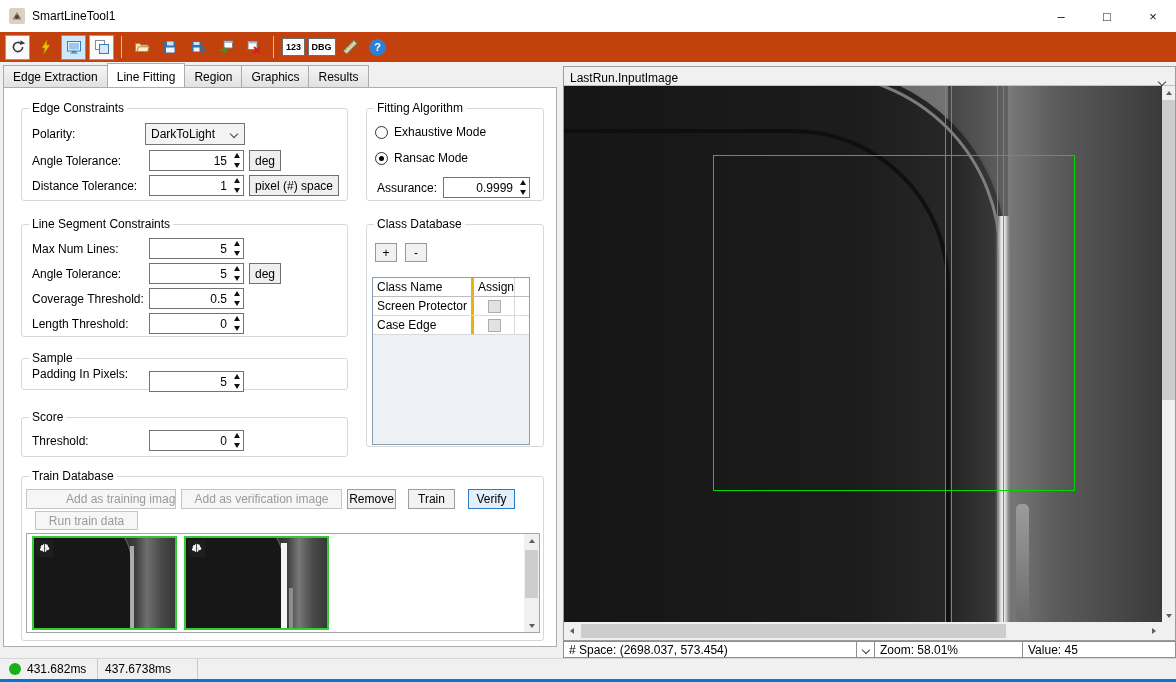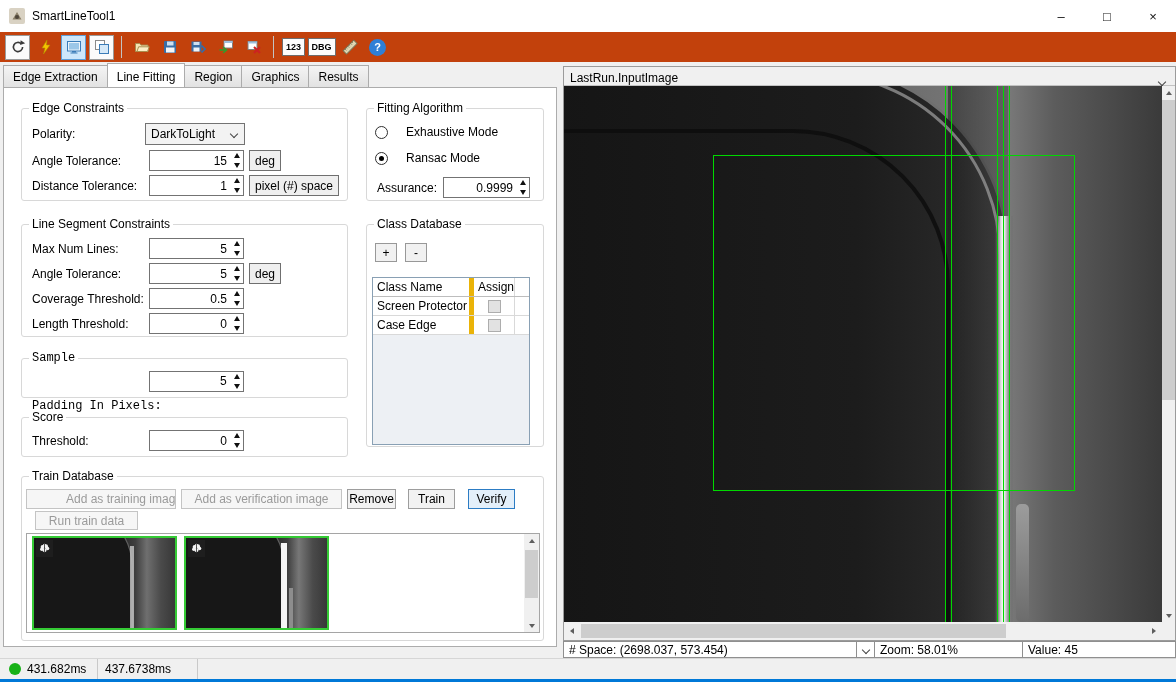--- a/index.html
+++ b/index.html
@@ -37,30 +37,30 @@
   .spinner { position:absolute; height:21px; border:1px solid #737373; background:#fff; display:flex; }
   .sp-val { flex:1; text-align:right; padding:3px 3px 0 0; overflow:hidden; }
   .sp-arrows { width:13px; display:flex; flex-direction:column; }
   .sp-b { flex:1; display:flex; align-items:center; justify-content:center; }
   .sp-b.up::after { content:""; border-left:3.5px solid transparent; border-right:3.5px solid transparent; border-bottom:5px solid #101010; }
   .sp-b.down::after { content:""; border-left:3.5px solid transparent; border-right:3.5px solid transparent; border-top:5px solid #101010; }
   .unit-btn { position:absolute; height:21px; border:1px solid #6f6f6f; background:#efefef; display:flex; align-items:center; padding:0 5px; white-space:nowrap; }
   .combo { position:absolute; height:22px; border:1px solid #737373; background:#f3f3f3; display:flex; align-items:center; padding-left:5px; }
   .chev { width:6px; height:6px; border-right:1.4px solid #444; border-bottom:1.4px solid #444; transform:rotate(45deg); display:inline-block; flex:none; }
   .combo .chev { margin-left:auto; margin-right:7px; }
-  .radio-row { position:absolute; left:8px; display:flex; align-items:center; gap:18px; white-space:nowrap; }
+  .radio-row { position:absolute; left:8px; display:flex; align-items:center; gap:6px; white-space:nowrap; }
   .radio { width:13px; height:13px; border:1px solid #2f2f2f; border-radius:50%; background:#fff; position:relative; flex:none; }
   .radio.checked::after { content:""; position:absolute; left:3px; top:3px; width:5px; height:5px; border-radius:50%; background:#000; }
   .small-btn { position:absolute; width:22px; height:19px; border:1px solid #989898; background:#f1f1f1; display:flex; align-items:center; justify-content:center; }
 
   
   .ctable { position:absolute; border:1px solid #89a0b4; background:#edf0f4; overflow:hidden; }
   .ct-row { display:flex; background:#fff; height:19px; border-bottom:1px solid #d9d9d9; }
   .ct-row.head { border-bottom:1px solid #bdbdbd; }
-  .ct-c1 { width:101px; padding:2px 0 0 4px; border-right:5px solid #eab308; white-space:nowrap; overflow:hidden; }
+  .ct-c1 { width:101px; padding:2px 0 0 4px; border-right:3px solid #eab308; white-space:nowrap; overflow:hidden; }
   .ct-c2 { width:41px; border-right:1px solid #d9d9d9; display:flex; align-items:center; justify-content:center; padding-top:0; }
   .ct-c2.htxt { display:block; padding:2px 0 0 4px; }
   .checkbox { width:13px; height:13px; border:1px solid #adadad; background:#e2e2e2; }
 
   
   .btn { position:absolute; height:20px; border:1px solid #9d9d9d; background:#f2f2f2; display:flex; align-items:center; justify-content:center; white-space:nowrap; overflow:hidden; }
   .btn.disabled { color:#9a9a9a; border-color:#c4c4c4; background:#f6f6f6; }
   .btn.primary { border-color:#2c7cc4; background:#e3effa; }
 
   
@@ -313,23 +313,23 @@
           </div>
           <div class="ct-row">
             <div class="ct-c1">Case Edge</div>
             <div class="ct-c2">
                 <span class="checkbox"></span>
               </div>
           </div>
         </div>
       </div>
 
-      <div class="group" style="left:17px;top:270px;width:327px;height:40px;font-family:Liberation Mono, monospace;">
+      <div class="group" style="left:17px;top:270px;width:327px;height:32px;">
         <span class="gtitle">Sample</span>
-        <span class="glabel" style="top:8px;margin-top:32px;">Padding In Pixels:</span>
+        <span class="glabel" style="top:8px;">Padding In Pixels:</span>
         <div class="spinner" style="left:127px;top:12px;width:95px;">
           <span class="sp-val">5</span>
           <span class="sp-arrows">
               <span class="sp-b up"></span>
               <span class="sp-b down"></span>
             </span>
         </div>
       </div>
 
       <div class="group" style="left:17px;top:329px;width:327px;height:40px;">

